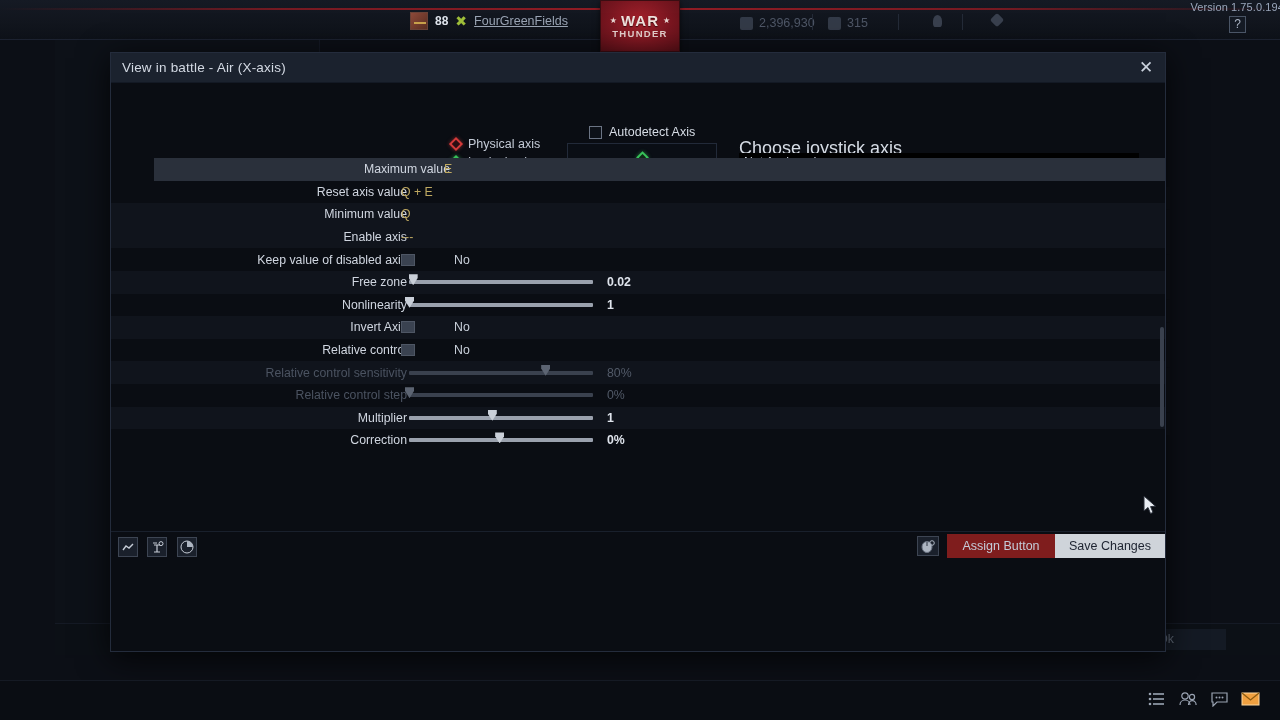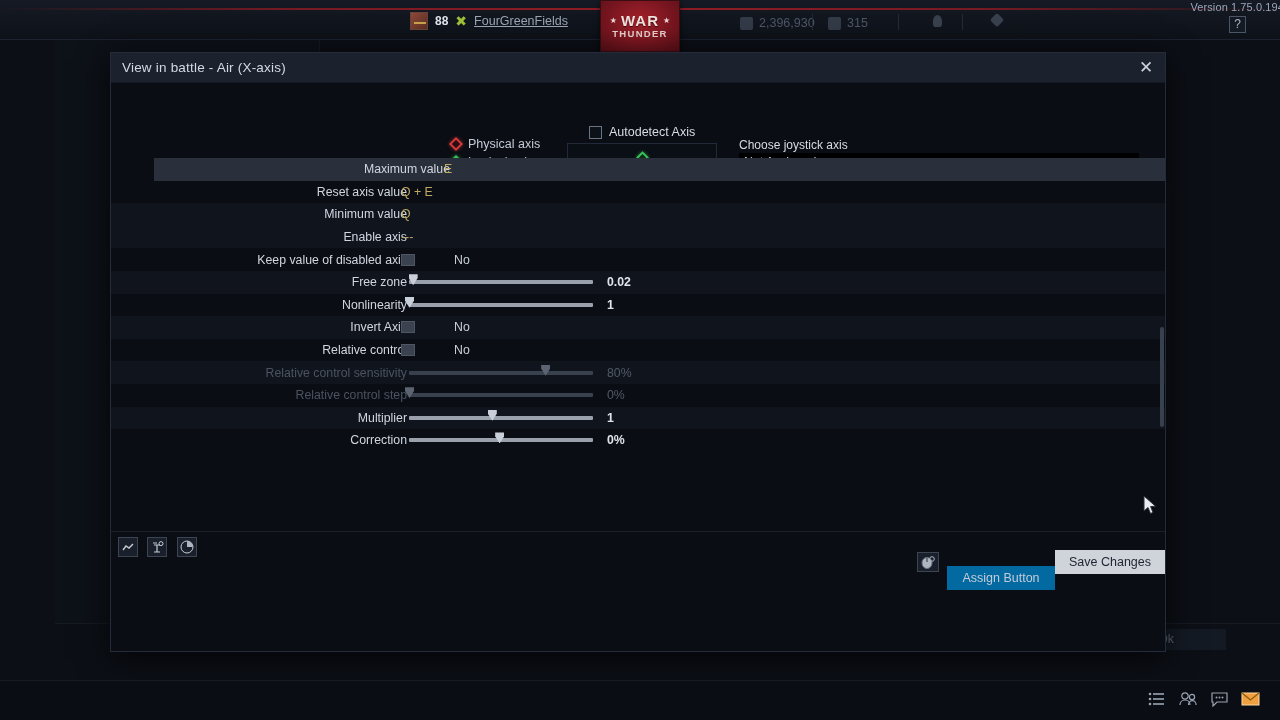--- a/index.html
+++ b/index.html
@@ -118,21 +118,21 @@
   .autodetect { position:absolute; left:478px; top:42px; display:flex; align-items:center; gap:7px;}
   .chk-hollow { width:13px; height:13px; border:1px solid #6b7484; background:#0d1118;}
   .autodetect-lbl { font-size:12.5px; color:#d6dce5;}
   .axis-preview {
     position:absolute; left:456px; top:60px; width:150px; height:28px;
     border:1px solid #222a39; background:#0a0e15;
     display:flex; align-items:center; justify-content:center;
   }
   .axis-preview .diamond { width:9px;height:9px; }
 
-  .choose-joy-lbl { position:absolute; left:628px; top:55px; font-size:12px; color:#d6dce5;}
+  .choose-joy-lbl { position:absolute; left:628px; top:55px; font-size:18px; color:#d6dce5;}
   .joy-field {
     position:absolute; left:628px; top:70px; width:400px; height:17px;
     background:#000; display:flex; align-items:center;
   }
   .joy-field span { font-size:12.3px; color:#cdd4de; margin-left:5px;}
 
   
   .rows { position:absolute; left:0; top:75px; width:1054px; }
   .row {
     position:relative; height:22.6px; display:flex; align-items:center;
@@ -170,21 +170,21 @@
     width:20px; height:20px; border:1px solid #3d4553; background:#1a202b;
     display:inline-flex; align-items:center; justify-content:center; margin-right:5px;
     vertical-align:middle;
   }
   .tool-row { position:absolute; left:7px; top:5px; }
   .foot-right { position:absolute; right:0; top:2px; display:flex; align-items:center; }
   .btn {
     height:24px; padding:0 14px; font-size:12.5px;
     display:flex; align-items:center; justify-content:center; cursor:pointer;
   }
-  .btn.dark { background:#0369a1; color:#c4ccd8; min-width:108px;margin-top:32px;}
+  .btn.dark { background:#7f1d1d; color:#c4ccd8; min-width:108px;}
   .btn.light { background:#cfd4da; color:#1d2330; min-width:106px; }
   .mouse-ico { width:22px; height:20px; border:1px solid #3d4553; background:#1a202b;
     display:flex; align-items:center; justify-content:center; margin-right:8px;}
 
   
   .cursor { position:absolute; left:1143px; top:495px; width:14px; height:20px; z-index:50;}
 
   
   .statusbar {
     position:absolute; left:0; bottom:0; width:1280px; height:40px;

